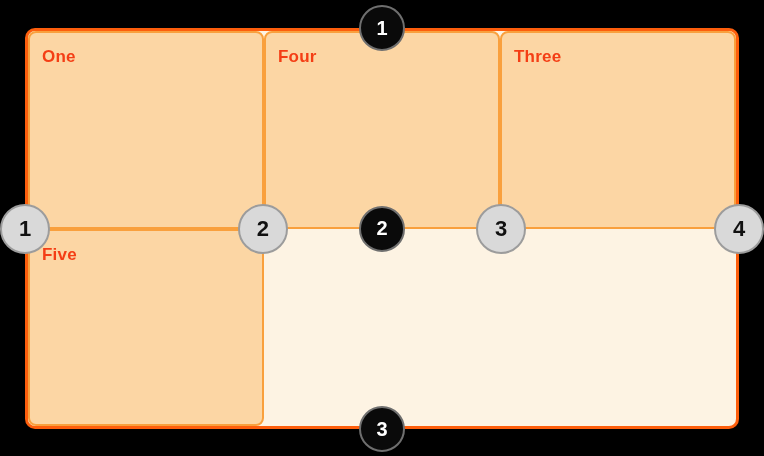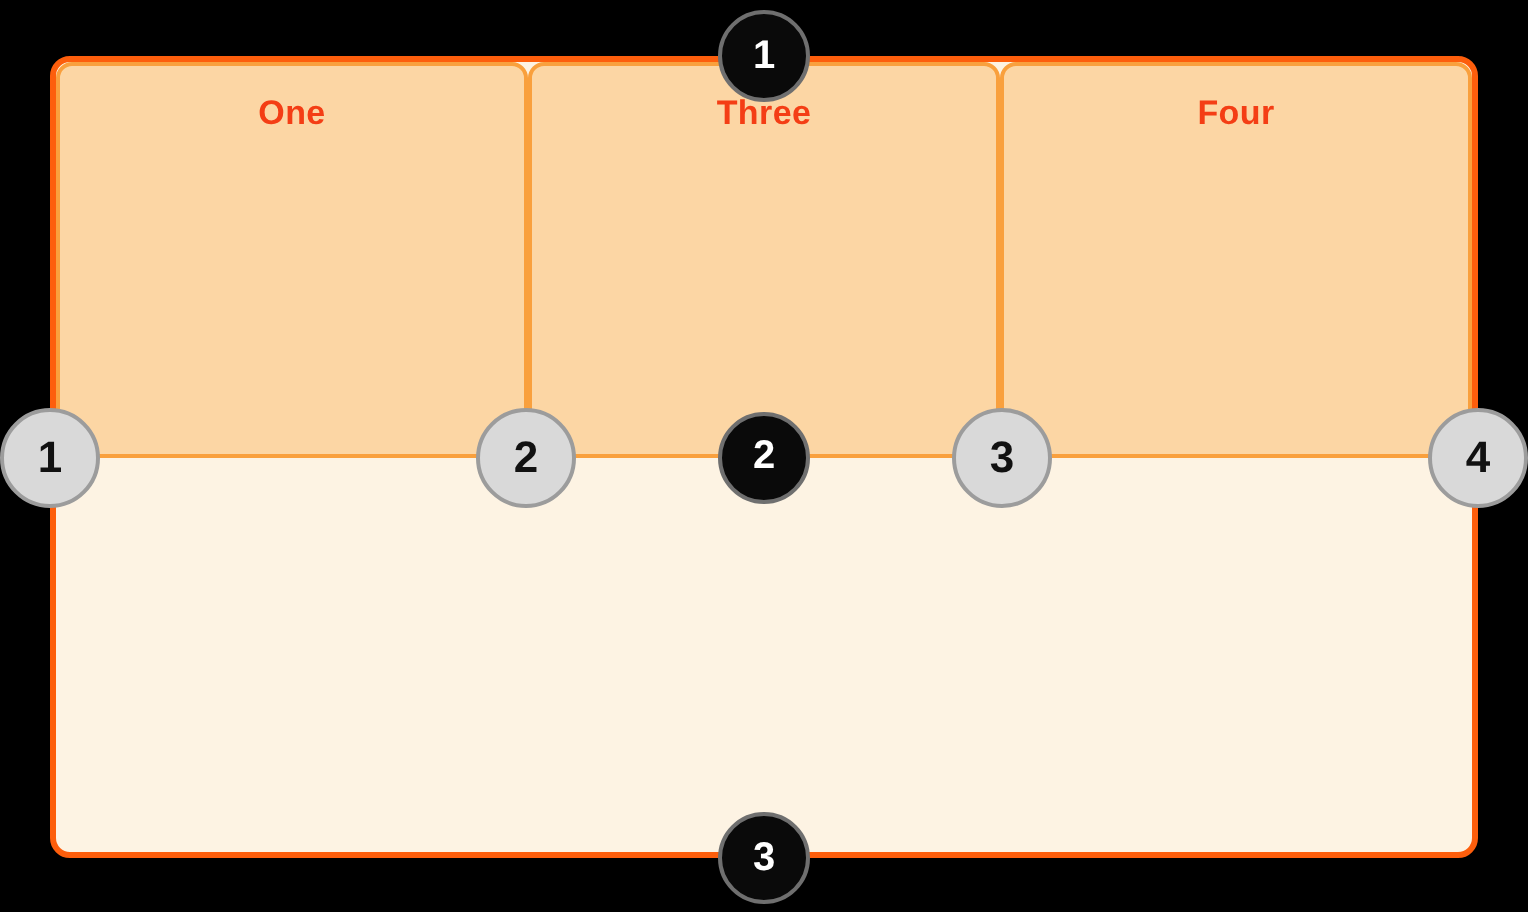--- a/index.html
+++ b/index.html
@@ -21,21 +21,20 @@
     top: 28px;
     width: 714px;
     height: 401px;
     box-sizing: border-box;
     background: #fdf3e3;
     border: 3px solid #fd5e0c;
     border-radius: 10px;
     display: grid;
     grid-template-columns: 1fr 1fr 1fr;
     grid-template-rows: 1fr 1fr;
-    text-align: center;
   }
   .cell {
     box-sizing: border-box;
     border: 2px solid #f9a03d;
     border-radius: 8px;
     background: #fcd6a4;
     padding: 14px 12px;
     color: #f43e15;
     font-size: 17px;
     font-weight: 600;
@@ -92,24 +91,27 @@
 </head>
 <body>
 
 <div class="stage">
 
   <div class="grid-container">
     <div class="cell">
       <span>One</span>
     </div>
     <div class="cell">
+      <span>Four</span>
+    </div>
+    <div class="cell">
       <span>Three</span>
     </div>
     <div class="cell">
-      <span>Four</span>
+      <span>Five</span>
     </div>
     <div class="cell cell--empty">
       <span></span>
     </div>
   </div>
 
   <div class="marker-layer">
     <div class="marker marker--row row-pos-0">
       <span>1</span>
     </div>

